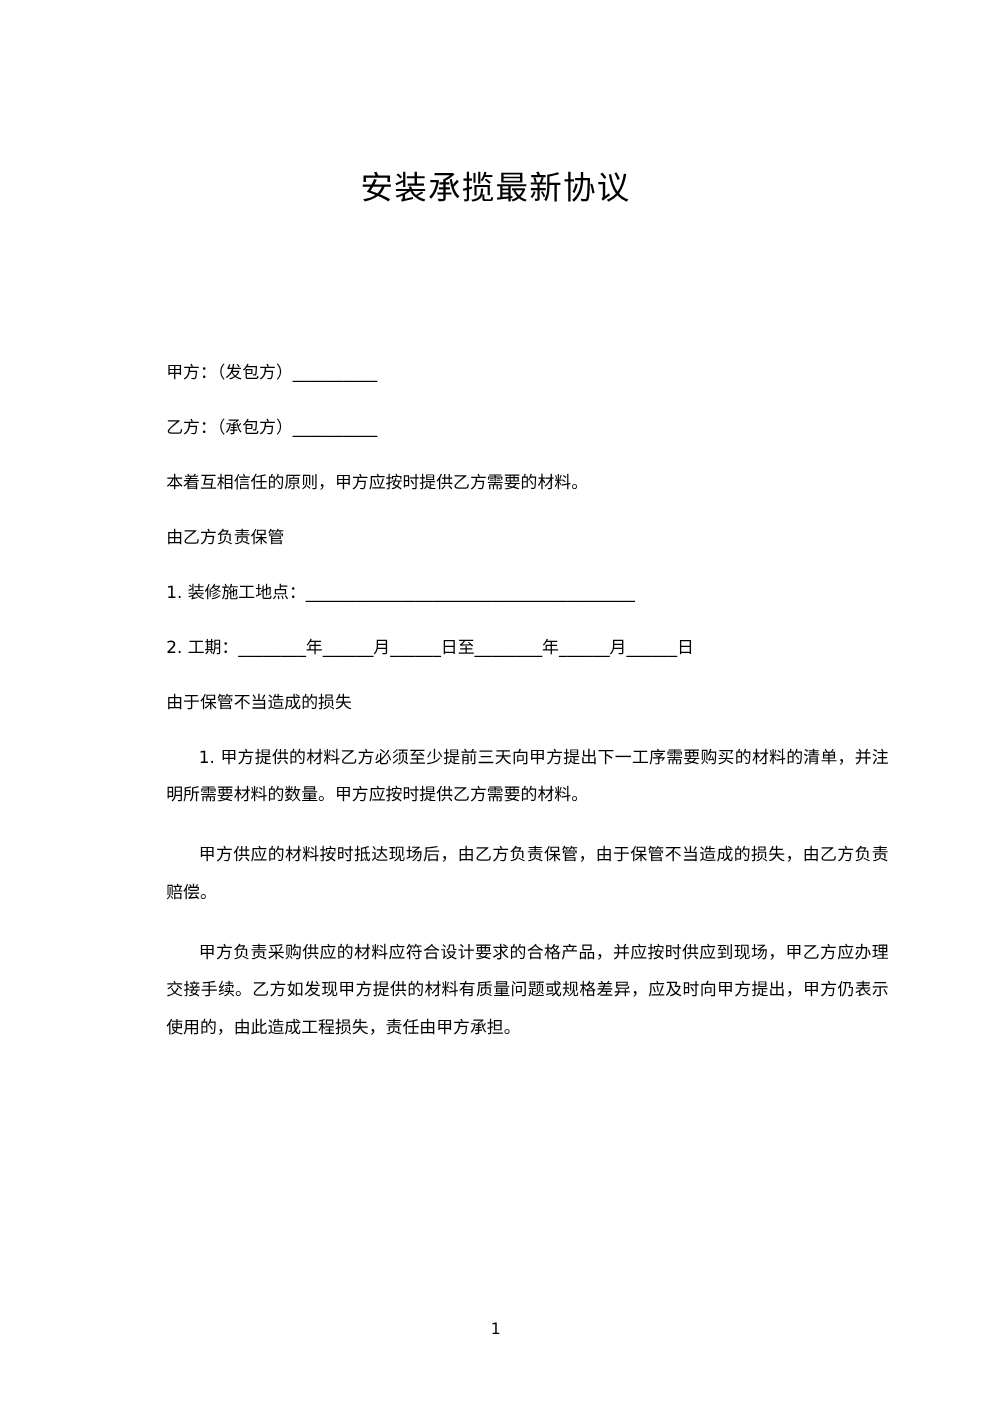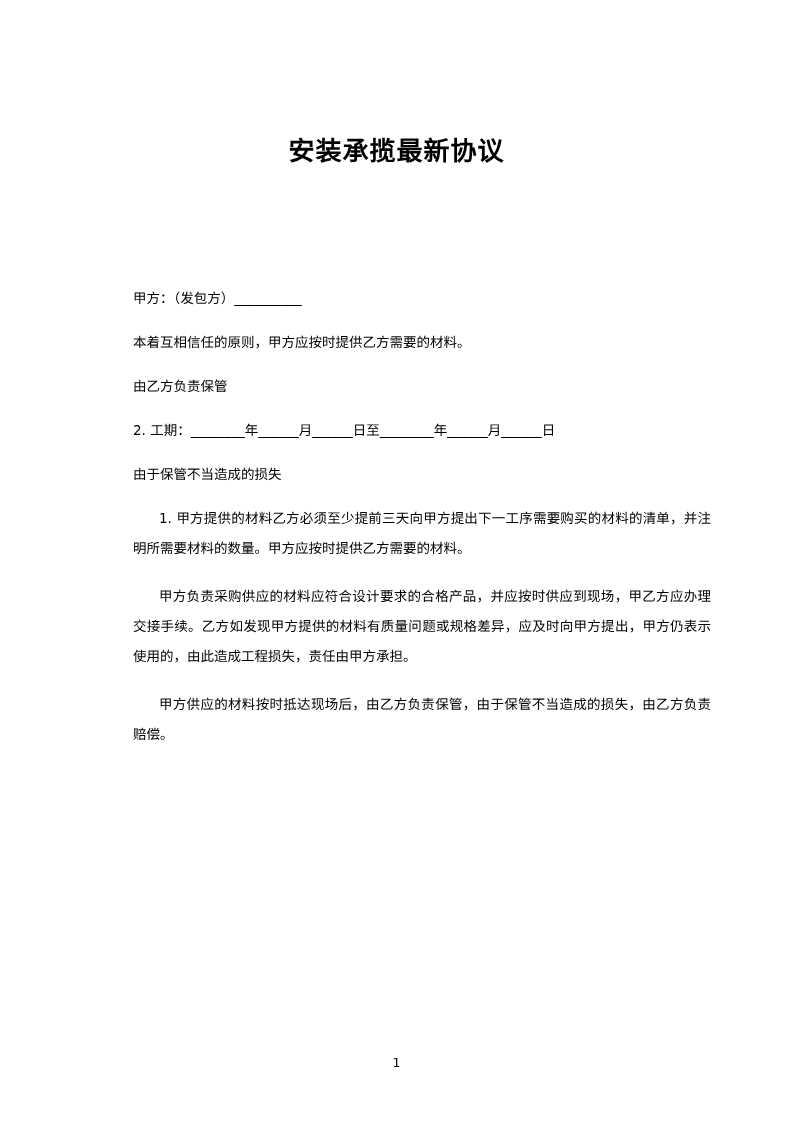--- a/index.html
+++ b/index.html
@@ -23,21 +23,21 @@
     height: 1122px;
     box-sizing: border-box;
   }
   .doc-title {
     position: absolute;
     top: 133px;
     left: 0;
     width: 793px;
     text-align: center;
     font-size: 26px;
-    font-weight: bold;
+    font-weight: normal;
     letter-spacing: 1px;
     line-height: 36px;
   }
   .body-block {
     position: absolute;
     top: 283px;
     left: 133px;
     width: 578px;
   }
   .para {
@@ -69,24 +69,26 @@
 </style>
 </head>
 <body>
 
 <div class="page">
 
   <div class="doc-title">安装承揽最新协议</div>
 
   <div class="body-block">
     <p class="para tight">甲方：（发包方）__________</p>
+    <p class="para tight">乙方：（承包方）__________</p>
     <p class="para tight">本着互相信任的原则，甲方应按时提供乙方需要的材料。</p>
     <p class="para tight">由乙方负责保管</p>
+    <p class="para tight">1. 装修施工地点：_______________________________________</p>
     <p class="para tight">2. 工期：________年______月______日至________年______月______日</p>
     <p class="para tight">由于保管不当造成的损失</p>
     <p class="para multiline indent">1. 甲方提供的材料乙方必须至少提前三天向甲方提出下一工序需要购买的材料的清单，并注明所需要材料的数量。甲方应按时提供乙方需要的材料。</p>
+    <p class="para multiline indent">甲方供应的材料按时抵达现场后，由乙方负责保管，由于保管不当造成的损失，由乙方负责赔偿。</p>
     <p class="para multiline indent">甲方负责采购供应的材料应符合设计要求的合格产品，并应按时供应到现场，甲乙方应办理交接手续。乙方如发现甲方提供的材料有质量问题或规格差异，应及时向甲方提出，甲方仍表示使用的，由此造成工程损失，责任由甲方承担。</p>
-    <p class="para multiline indent">甲方供应的材料按时抵达现场后，由乙方负责保管，由于保管不当造成的损失，由乙方负责赔偿。</p>
   </div>
 
   <div class="page-number">1</div>
 
 </div>
 
 </body></html>

